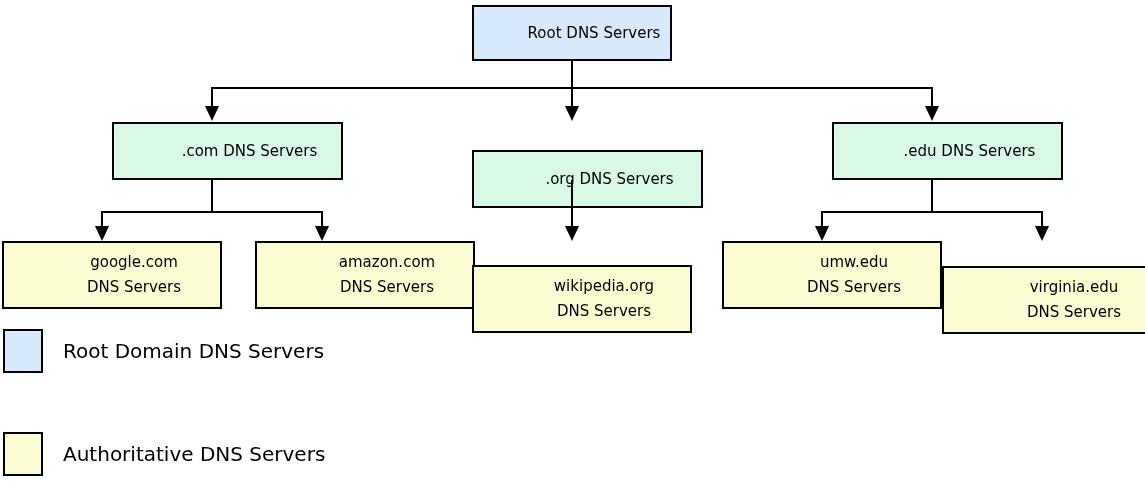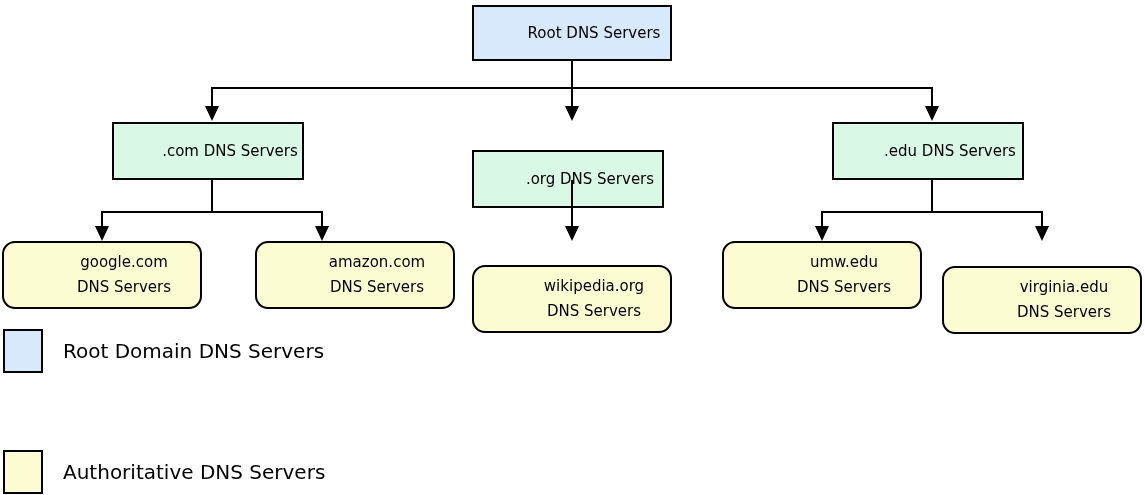--- a/index.html
+++ b/index.html
@@ -19,22 +19,22 @@
     display: flex;
     flex-direction: column;
     align-items: center;
     justify-content: center;
     text-align: center;
     font-size: 15px;
     line-height: 1.65;
     padding-left: 44px;
   }
   .node.root  { background: #d7e9fb; left: 472px; top: 5px;   width: 200px; height: 56px; }
-  .node.tld   { background: #d9f8e6; top: 122px; width: 192px; height: 58px; }
-  .node.auth  { background: #fcfcd3; top: 241px; width: 200px; height: 68px; border-radius: 13px; }
+  .node.tld   { background: #d9f8e6; top: 122px; width: 231px; height: 58px; }
+  .node.auth  { background: #fcfcd3; top: 241px; width: 220px; height: 68px; }
   .tld.com { left: 112px; }
   .tld.org { left: 472px; margin-top: 28px; }
   .tld.edu { left: 832px; align-items: center; }
   .auth.google   { left: 2px;   }
   .auth.amazon   { left: 222px; margin-left: 33px; }
   .auth.wikipedia{ left: 472px; margin-top: 24px; }
   .auth.umw      { left: 722px; }
   .auth.virginia { left: 942px; margin-top: 25px; }
 
   .edge { position: absolute; background: #000000; }
@@ -62,21 +62,21 @@
   .swatch.root-color { background: #d7e9fb; }
   .swatch.tld-color  { background: #d9f8e6; }
   .swatch.auth-color { background: #fcfcd3; }
   .legend-label {
     margin-left: 20px;
     font-size: 20px;
     white-space: nowrap;
   }
   .legend-row.r1 { top: 329px; }
   .legend-row.r2 { top: 388px; }
-  .legend-row.r3 { top: 450px; }
+  .legend-row.r3 { top: 432px; }
 </style>
 </head>
 <body>
 
 <div class="canvas">
 
   <div class="node root">
     <span>Root DNS Servers</span>
   </div>
 

